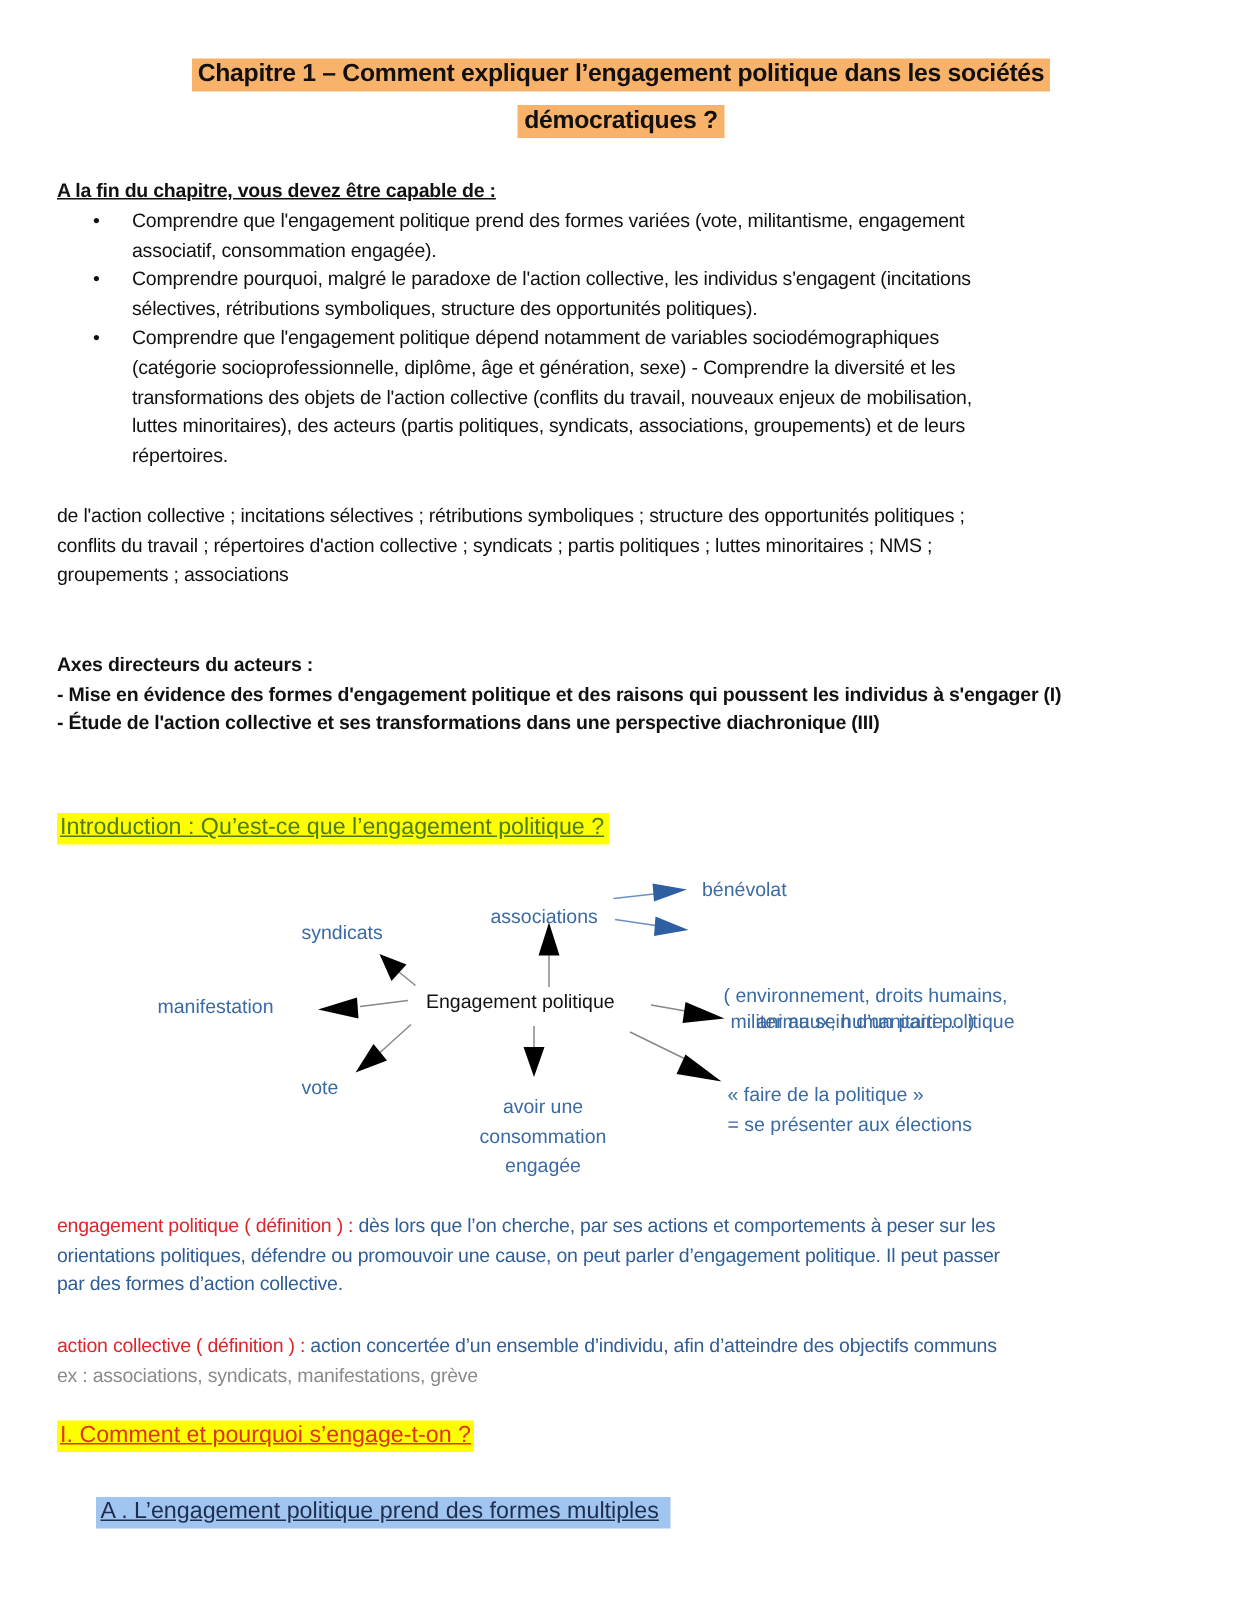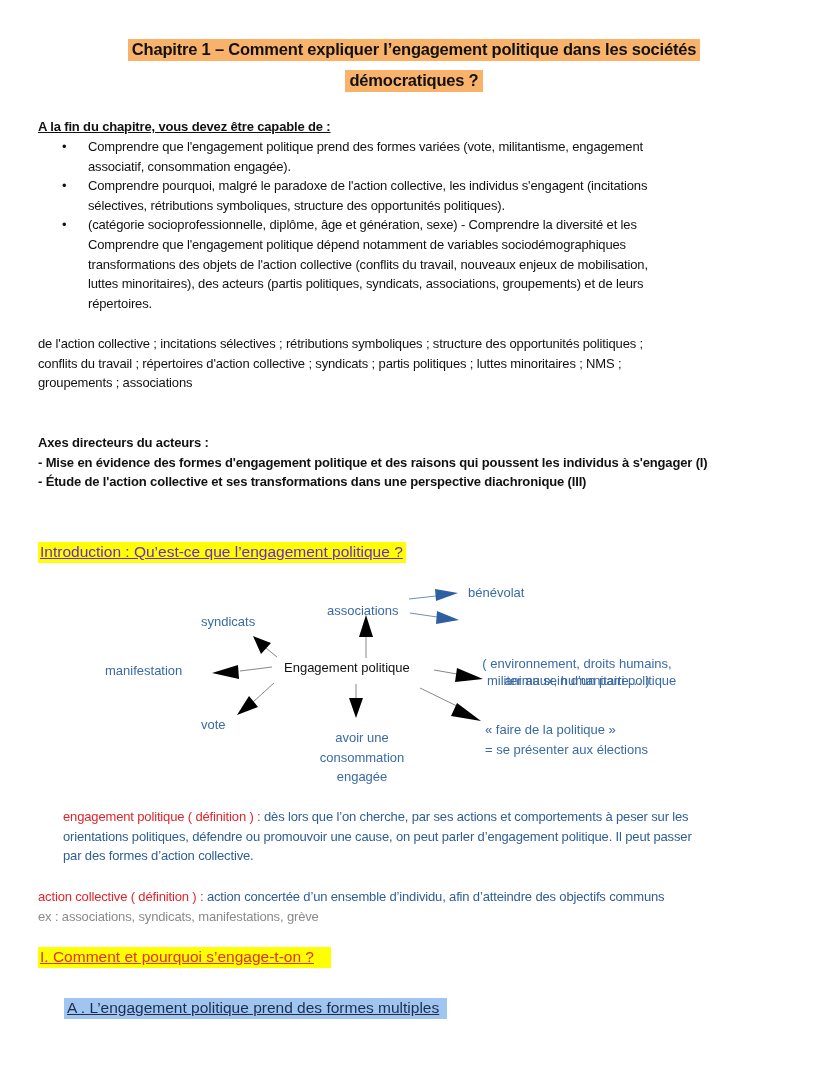--- a/index.html
+++ b/index.html
@@ -15,25 +15,25 @@
   .title-line span { background: #f8b26a; padding: 1px 4px 3px 4px; }
   .txt { font-size: 13px; line-height: 19.6px; letter-spacing: -0.15px; }
   .u { text-decoration: underline; font-weight: bold; }
   .bullet-list { position: absolute; left: 60px; top: 137px; width: 710px; margin: 0; padding: 0; list-style: none; }
   .bullet-list li { position: relative; padding-left: 28px; }
   .bullet-list li .dot { position: absolute; left: 2px; top: 0; }
   .para { position: absolute; left: 38px; width: 760px; }
   .axes div { font-weight: bold; }
   .h-intro {
     position: absolute; left: 38px; top: 542px; font-size: 15.5px;
-    color: #6d28d9; background: #ffff00; text-decoration: underline; padding: 1px 3px 2px 2px;
+    color: #4d7c0f; background: #ffff00; text-decoration: underline; padding: 1px 3px 2px 2px;
   }
   .h-one {
     position: absolute; left: 38px; top: 947px; font-size: 15.5px;
-    color: #e0301e; background: #ffff00; text-decoration: underline; padding: 1px 17px 2px 2px;
+    color: #e0301e; background: #ffff00; text-decoration: underline; padding: 1px 2px 2px 2px;
   }
   .h-a {
     position: absolute; left: 64px; top: 998px; font-size: 15.5px;
     color: #1f2d4d; background: #9fc5f0; text-decoration: underline; padding: 1px 8px 2px 3px;
   }
   .diag { position: absolute; font-size: 13px; color: #3a6aa5; }
   .diag-center { color: #111; }
   .center { text-align: center; }
   .red { color: #e0242a; }
   .blue { color: #2f5d94; }
@@ -57,22 +57,22 @@
     <div>Comprendre que l'engagement politique prend des formes variées (vote, militantisme, engagement</div>
     <div>associatif, consommation engagée).</div>
   </li>
   <li>
     <span class="dot">•</span>
     <div>Comprendre pourquoi, malgré le paradoxe de l'action collective, les individus s'engagent (incitations</div>
     <div>sélectives, rétributions symboliques, structure des opportunités politiques).</div>
   </li>
   <li>
     <span class="dot">•</span>
+    <div>Comprendre que l'engagement politique dépend notamment de variables sociodémographiques</div>
     <div>(catégorie socioprofessionnelle, diplôme, âge et génération, sexe) - Comprendre la diversité et les</div>
-    <div>Comprendre que l'engagement politique dépend notamment de variables sociodémographiques</div>
     <div>transformations des objets de l'action collective (conflits du travail, nouveaux enjeux de mobilisation,</div>
     <div>luttes minoritaires), des acteurs (partis politiques, syndicats, associations, groupements) et de leurs</div>
     <div>répertoires.</div>
   </li>
 </ul>
 
 <div class="para txt" style="top:334px;">
   <div>de l'action collective ; incitations sélectives ; rétributions symboliques ; structure des opportunités politiques ;</div>
   <div>conflits du travail ; répertoires d'action collective ; syndicats ; partis politiques ; luttes minoritaires ; NMS ;</div>
   <div>groupements ; associations</div>
@@ -145,21 +145,21 @@
 <div class="diag abs center" style="left:302px; top:728px; width:120px; line-height:19.5px;">
   <div>avoir une</div>
   <div>consommation</div>
   <div>engagée</div>
 </div>
 <div class="diag abs" style="left:485px; top:720px; line-height:19.5px;">
   <div>« faire de la politique »</div>
   <div>= se présenter aux élections</div>
 </div>
 
-<div class="para txt blue" style="top:807px;margin-left:25px;">
+<div class="para txt blue" style="top:807px;">
   <div><span class="red">engagement politique ( définition ) :</span><span> dès lors que l’on cherche, par ses actions et comportements à peser sur les</span></div>
   <div>orientations politiques, défendre ou promouvoir une cause, on peut parler d’engagement politique. Il peut passer</div>
   <div>par des formes d’action collective.</div>
 </div>
 
 <div class="para txt blue" style="top:887px;">
   <div><span class="red">action collective ( définition ) :</span><span> action concertée d’un ensemble d’individu, afin d’atteindre des objectifs communs</span></div>
   <div class="grey">ex : associations, syndicats, manifestations, grève</div>
 </div>
 

